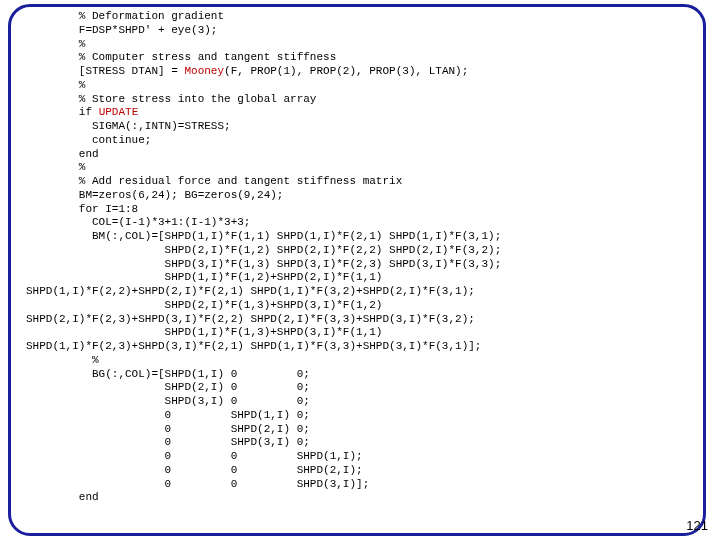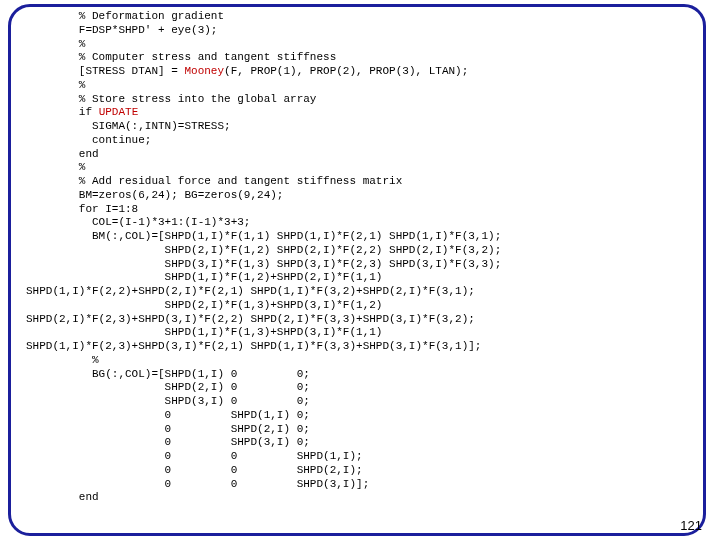--- a/index.html
+++ b/index.html
@@ -38,21 +38,21 @@
     bottom: 14px;
     white-space: pre;
     color: #000;
     font-family: "Courier New", monospace;
     font-size: 11px;
     line-height: 1.25;
   }
   .red { color: #c00000; }
   .pagenum {
     position: absolute;
-    right: 18px;
+    right: 12px;
     bottom: 6px;
     font-family: Arial, sans-serif;
     font-size: 13px;
     color: #000;
   }
 </style>
 </head>
 <body>
 
 <div class="slide">

